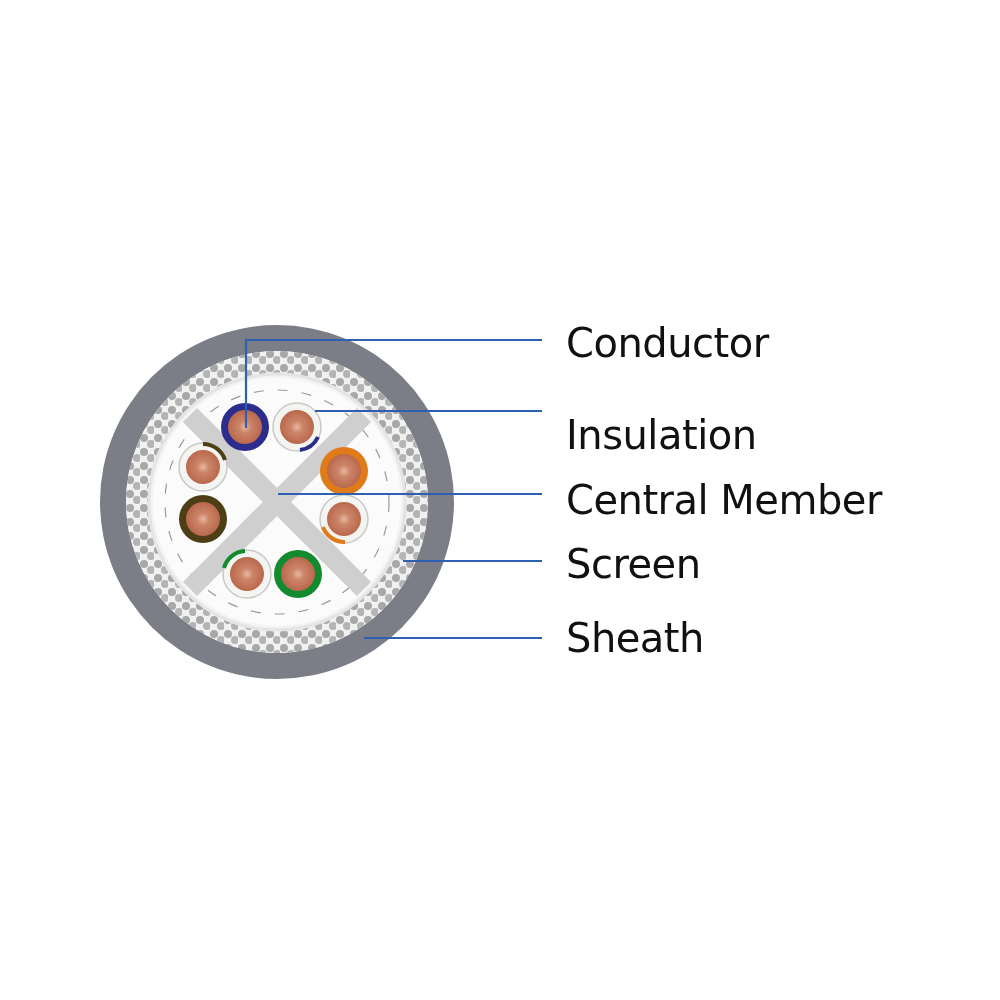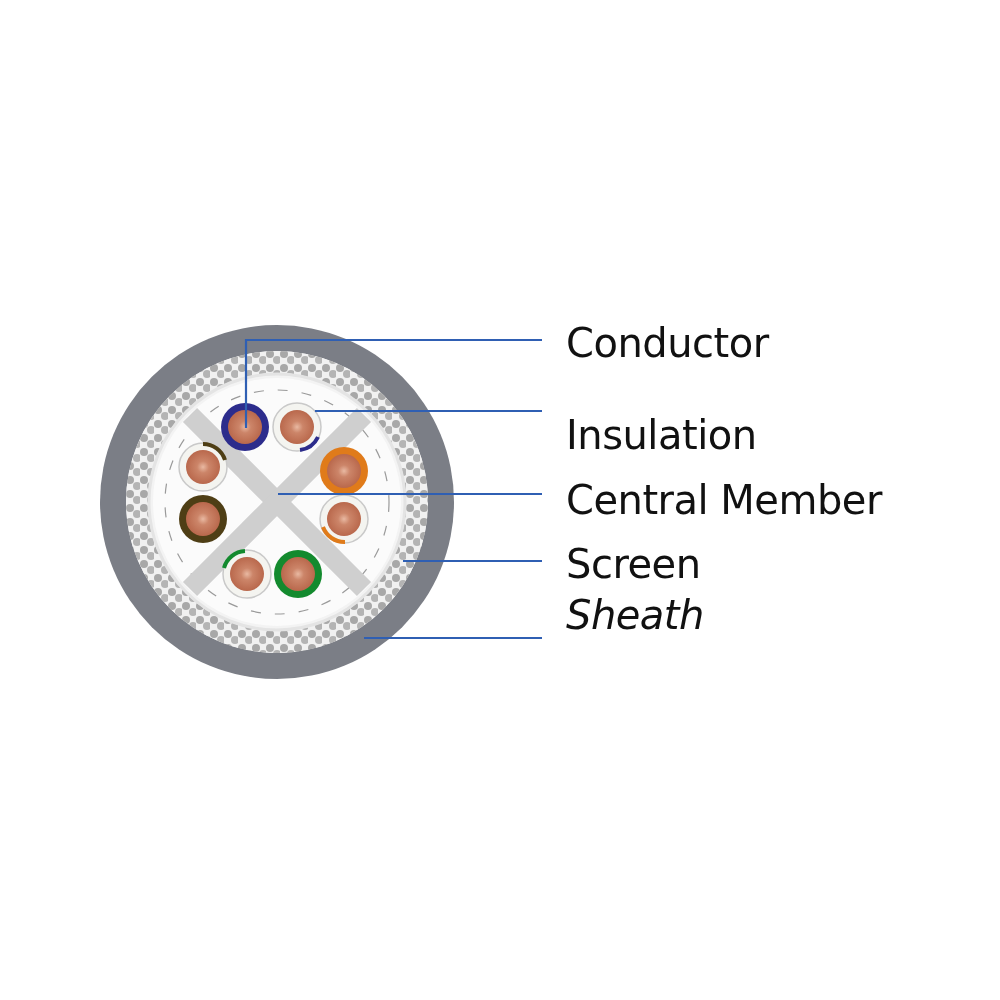--- a/index.html
+++ b/index.html
@@ -103,13 +103,13 @@
     <line x1="278" y1="494" x2="542" y2="494"></line>
     <line x1="403" y1="561" x2="542" y2="561"></line>
     <line x1="364" y1="638" x2="542" y2="638"></line>
   </g>
 </svg>
 
 <div class="label" style="left:566px; top:323px;">Conductor</div>
 <div class="label" style="left:566px; top:415px;">Insulation</div>
 <div class="label" style="left:566px; top:480px;text-align:right;">Central Member</div>
 <div class="label" style="left:566px; top:544px;">Screen</div>
-<div class="label" style="left:566px; top:595px;font-style:italic;">Sheath</div>
+<div class="label" style="left:566px; top:618px;">Sheath</div>
 
 </body></html>

